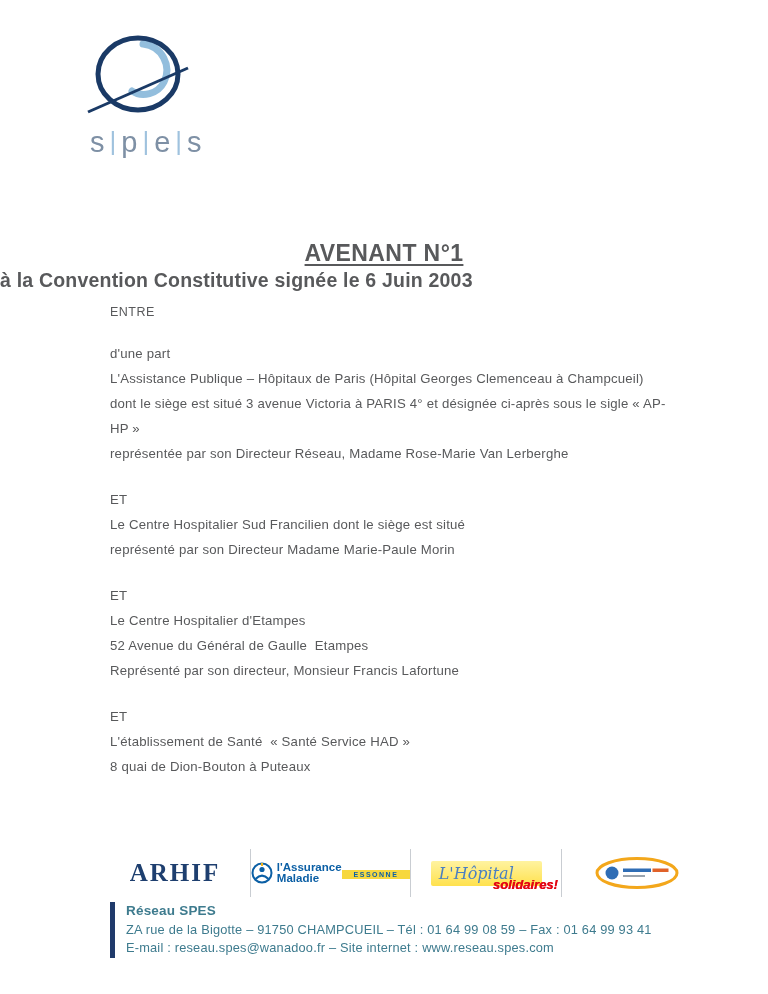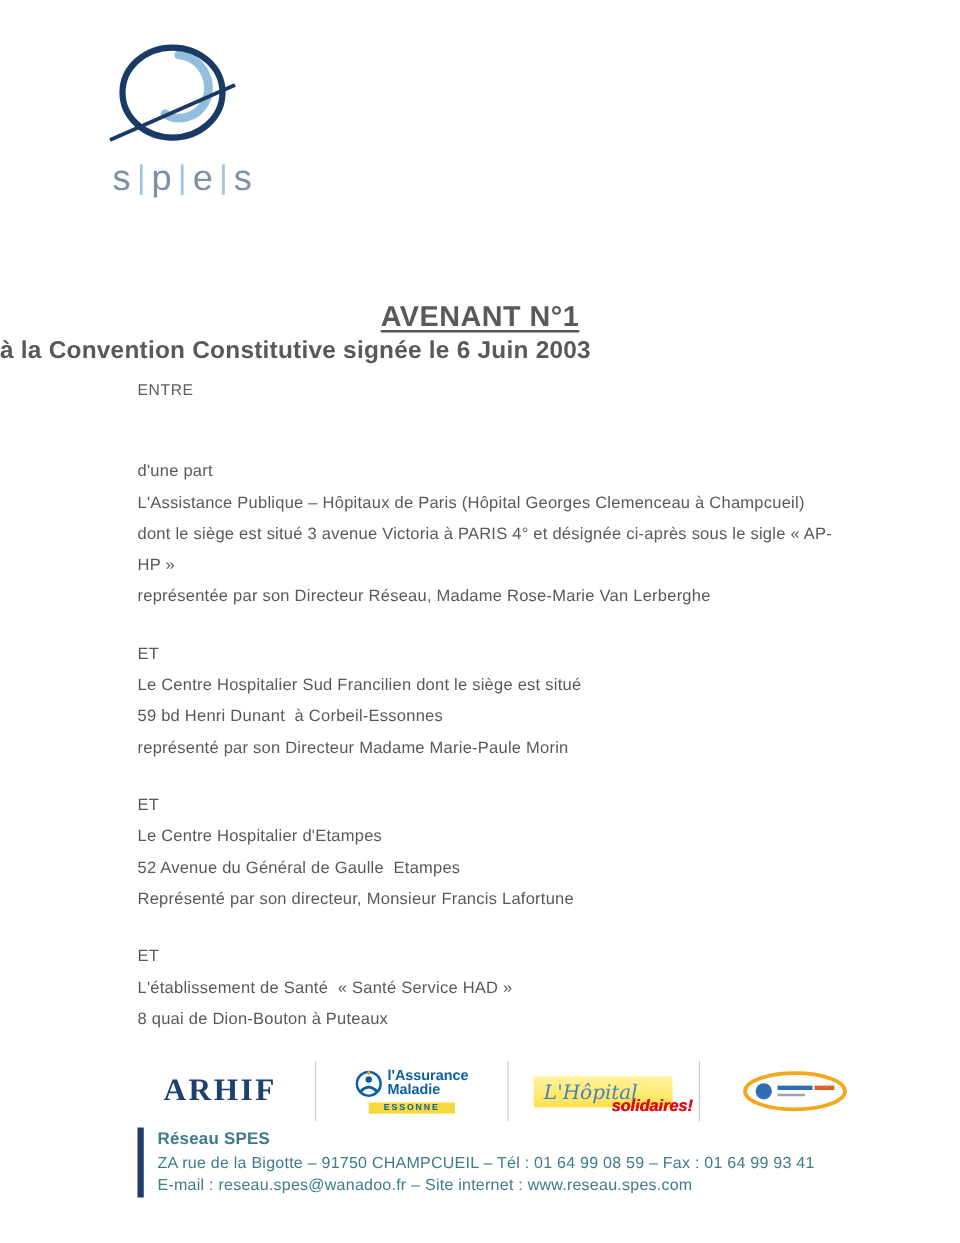--- a/index.html
+++ b/index.html
@@ -36,21 +36,21 @@
     position: absolute; top: 269px; left: 0; width: 100%;
     text-align: left; font-size: 19.5px; font-weight: bold; color: #58595b;
     letter-spacing: 0.2px;
   }
   .entre {
     position: absolute; top: 305px; left: 110px;
     font-size: 12.5px; letter-spacing: 0.5px; color: #58595b;
   }
 
   
-  .body-block { position: absolute; top: 364px; left: 110px; width: 568px; }
+  .body-block { position: absolute; top: 341px; left: 110px; width: 568px; }
   .sec { margin-bottom: 21px; }
   .line {
     font-size: 13.2px; line-height: 25px; letter-spacing: 0.2px;
     white-space: pre-wrap; color: #58595b;
   }
 
   
   .footer-logos {
     position: absolute; top: 845px; left: 100px; right: 56px; height: 56px;
     display: flex; align-items: center;
@@ -59,21 +59,21 @@
     flex: 1; height: 100%;
     display: flex; align-items: center; justify-content: center;
   }
   .logo-divider { width: 1px; height: 48px; background: #c9cdd2; }
 
   .arhif-text {
     font-family: "Liberation Serif", serif; font-weight: bold;
     font-size: 25px; color: #1e3f6f; letter-spacing: 2px;
   }
 
-  .am-cell { flex-direction: column; justify-content: center; }
+  .am-cell { flex-direction: row; justify-content: center; }
   .am-row { display: flex; align-items: center; gap: 4px; }
   .am-text { font-size: 11.5px; font-weight: bold; color: #0b5fa5; line-height: 11.5px; }
   .am-region {
     margin-top: 3px; background: #f7d83e; color: #0b5fa5;
     font-size: 7px; font-weight: bold; letter-spacing: 1.5px; padding: 1px 12px;
   }
 
   .sol-wrap { position: relative; }
   .sol-script {
     font-family: "DejaVu Serif", serif; font-style: italic;
@@ -120,21 +120,20 @@
   <div class="body-block">
     <div class="sec">
       <div class="line">d'une part</div>
       <div class="line">L'Assistance Publique – Hôpitaux de Paris (Hôpital Georges Clemenceau à Champcueil)</div>
       <div class="line">dont le siège est situé 3 avenue Victoria à PARIS 4° et désignée ci-après sous le sigle « AP-HP »</div>
       <div class="line">représentée par son Directeur Réseau, Madame Rose-Marie Van Lerberghe</div>
     </div>
     <div class="sec">
       <div class="line">ET</div>
       <div class="line">Le Centre Hospitalier Sud Francilien dont le siège est situé</div>
-      <div class="line">59 bd Henri Dunant  à Corbeil-Essonnes</div>
       <div class="line">représenté par son Directeur Madame Marie-Paule Morin</div>
     </div>
     <div class="sec">
       <div class="line">ET</div>
       <div class="line">Le Centre Hospitalier d'Etampes</div>
       <div class="line">52 Avenue du Général de Gaulle  Etampes</div>
       <div class="line">Représenté par son directeur, Monsieur Francis Lafortune</div>
     </div>
     <div class="sec">
       <div class="line">ET</div>

